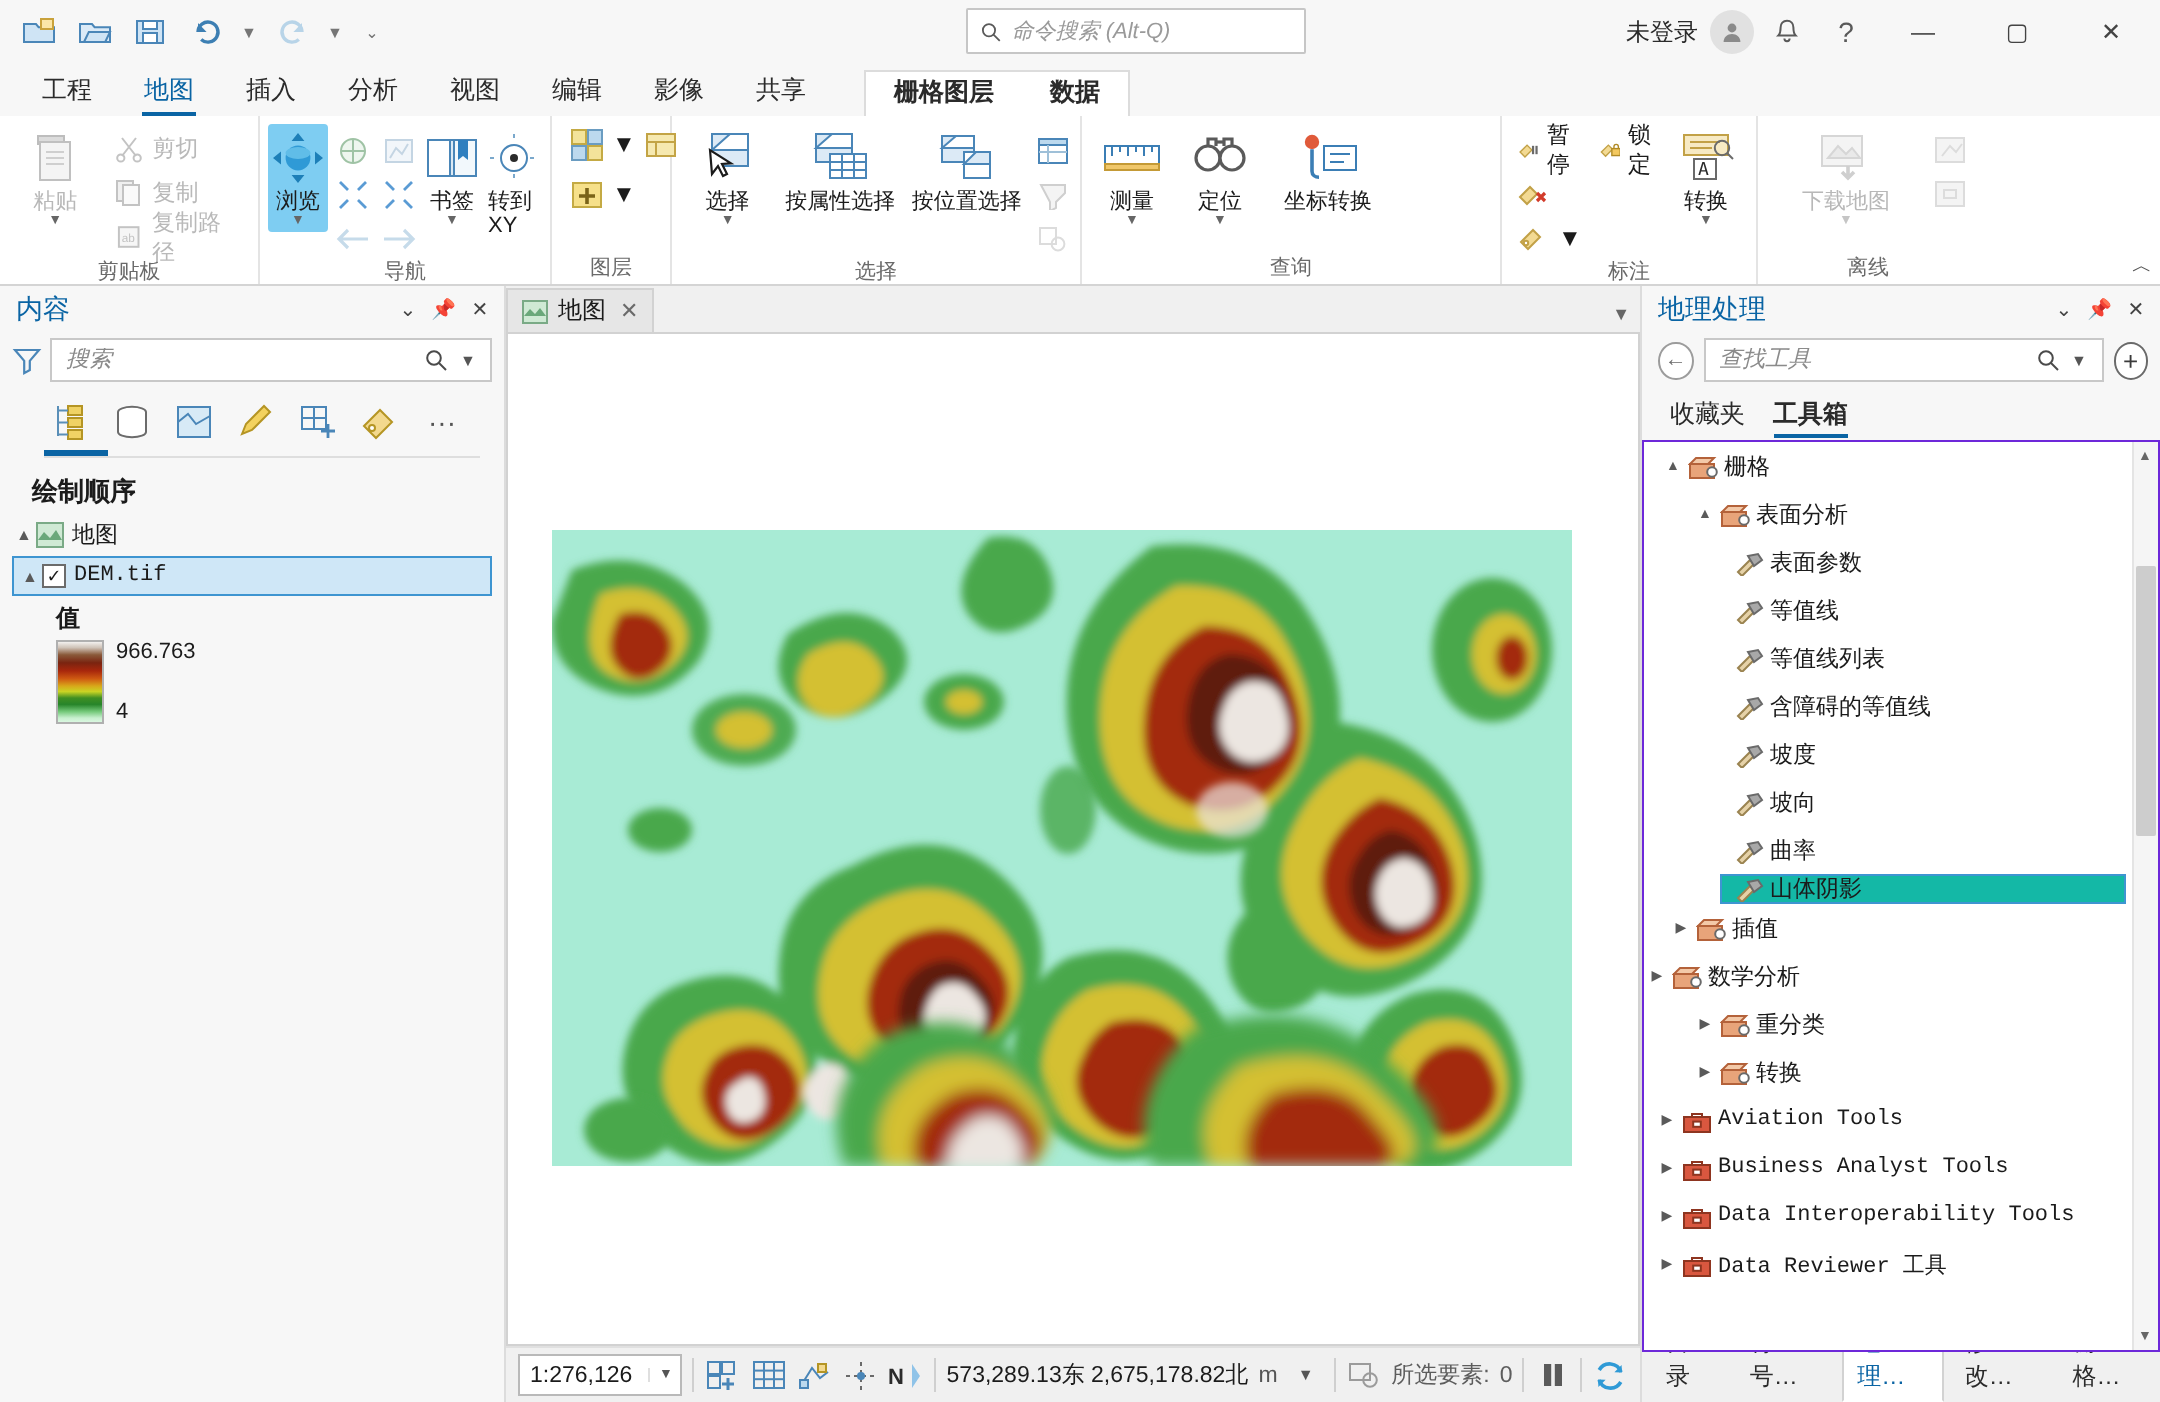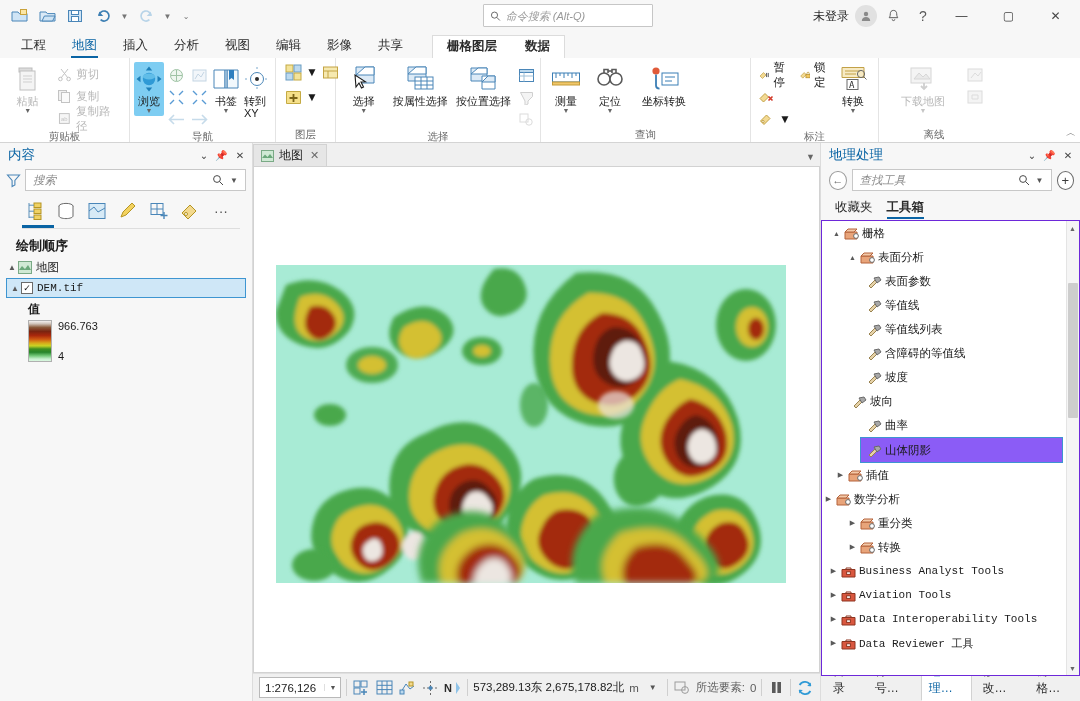--- a/index.html
+++ b/index.html
@@ -126,21 +126,21 @@
   .gp-tab { font-size: 12.5px; color: #2b2b2b; cursor: pointer; padding-bottom: 2px; position: relative; }
   .gp-tab.active { font-weight: bold; }
   .gp-tab.active::after { content: ""; position: absolute; left: 0; right: 0; bottom: -1px; height: 2px; background: #0a64a4; }
   .gp-tree { flex: 1; background: #fff; border: 1px solid #6d28d9; margin: 2px 0 0 0; overflow: hidden; position: relative; }
   .gp-scroll { position: absolute; right: 0; top: 0; bottom: 0; width: 13px; background: #f5f5f5; border-left: 1px solid #e4e4e4; }
   .gp-thumb { position: absolute; right: 1px; top: 62px; width: 10px; height: 135px; background: #cdcdcd; border-radius: 1px; cursor: pointer; }
   .gp-arrowtop, .gp-arrowbot { position: absolute; right: 0; width: 13px; height: 14px; display: flex; align-items: center; justify-content: center;
       font-size: 7px; color: #666; cursor: pointer; }
   .gp-arrowtop { top: 0; } .gp-arrowbot { bottom: 0; }
   .gt-row { display: flex; align-items: center; height: 24px; font-size: 11.5px; cursor: pointer; padding-right: 14px; white-space: nowrap; }
-  .gt-row.selected { background: #8b5cf6; border: 1px solid #3e95d1; height: 26px; }
+  .gt-row.selected { background: #14b8a6; border: 1px solid #3e95d1; height: 15px; }
   .gt-tri { width: 13px; text-align: center; color: #5a5a5a; font-size: 7px; flex: none; }
   .gt-ico { width: 17px; display: flex; align-items: center; justify-content: center; flex: none; }
   .gt-lbl { padding-left: 2px; }
   .gp-bottom-tabs { height: 25px; display: flex; align-items: flex-end; gap: 2px; padding-left: 4px; background: #f0f0f0; }
   .gpb-tab { font-size: 12px; padding: 3px 7px; cursor: pointer; color: #2b2b2b; border: 1px solid transparent; }
   .gpb-tab.active { background: #fff; border: 1px solid #d2d2d2; border-bottom: 1px solid #fff; color: #0a64a4; }
   svg { display: block; }
 </style>
 </head>
 <body>
@@ -964,21 +964,21 @@
         </div>
         <div class="gt-row" style="padding-left:44px">
           <span class="gt-ico">
             <svg width="15" height="13" viewBox="0 0 15 13">
                 <path d="M2 11l6-6 2 2-6 6z" fill="#e6d2a8" stroke="#9a8350"></path>
                 <path d="M7 3l5-1 2 3-4 3z" fill="#a8a8a8" stroke="#6a6a6a"></path>
               </svg>
           </span>
           <span class="gt-lbl">坡度</span>
         </div>
-        <div class="gt-row" style="padding-left:29px">
+        <div class="gt-row" style="padding-left:44px">
           <span class="gt-ico">
             <svg width="15" height="13" viewBox="0 0 15 13">
                 <path d="M2 11l6-6 2 2-6 6z" fill="#e6d2a8" stroke="#9a8350"></path>
                 <path d="M7 3l5-1 2 3-4 3z" fill="#a8a8a8" stroke="#6a6a6a"></path>
               </svg>
           </span>
           <span class="gt-lbl">坡向</span>
         </div>
         <div class="gt-row" style="padding-left:44px">
           <span class="gt-ico">
@@ -1046,32 +1046,32 @@
 
         <div class="gt-row" style="padding-left:5px">
           <span class="gt-tri">▶</span>
           <span class="gt-ico">
             <svg width="15" height="13" viewBox="0 0 15 13">
                 <path d="M1 4.5h13v7.5H1z" fill="#d9573f" stroke="#8e3520"></path>
                 <path d="M5 4.5V3h5v1.5" fill="none" stroke="#8e3520"></path>
                 <rect x="5.6" y="6.8" width="3.8" height="2.6" fill="#fff" stroke="#8e3520"></rect>
               </svg>
           </span>
-          <span class="gt-lbl" style="font-family:'Liberation Mono',monospace;font-size:11px">Business Analyst Tools</span>
+          <span class="gt-lbl" style="font-family:'Liberation Mono',monospace;font-size:11px">Aviation Tools</span>
         </div>
         <div class="gt-row" style="padding-left:5px">
           <span class="gt-tri">▶</span>
           <span class="gt-ico">
             <svg width="15" height="13" viewBox="0 0 15 13">
                 <path d="M1 4.5h13v7.5H1z" fill="#d9573f" stroke="#8e3520"></path>
                 <path d="M5 4.5V3h5v1.5" fill="none" stroke="#8e3520"></path>
                 <rect x="5.6" y="6.8" width="3.8" height="2.6" fill="#fff" stroke="#8e3520"></rect>
               </svg>
           </span>
-          <span class="gt-lbl" style="font-family:'Liberation Mono',monospace;font-size:11px">Aviation Tools</span>
+          <span class="gt-lbl" style="font-family:'Liberation Mono',monospace;font-size:11px">Business Analyst Tools</span>
         </div>
         <div class="gt-row" style="padding-left:5px">
           <span class="gt-tri">▶</span>
           <span class="gt-ico">
             <svg width="15" height="13" viewBox="0 0 15 13">
                 <path d="M1 4.5h13v7.5H1z" fill="#d9573f" stroke="#8e3520"></path>
                 <path d="M5 4.5V3h5v1.5" fill="none" stroke="#8e3520"></path>
                 <rect x="5.6" y="6.8" width="3.8" height="2.6" fill="#fff" stroke="#8e3520"></rect>
               </svg>
           </span>

